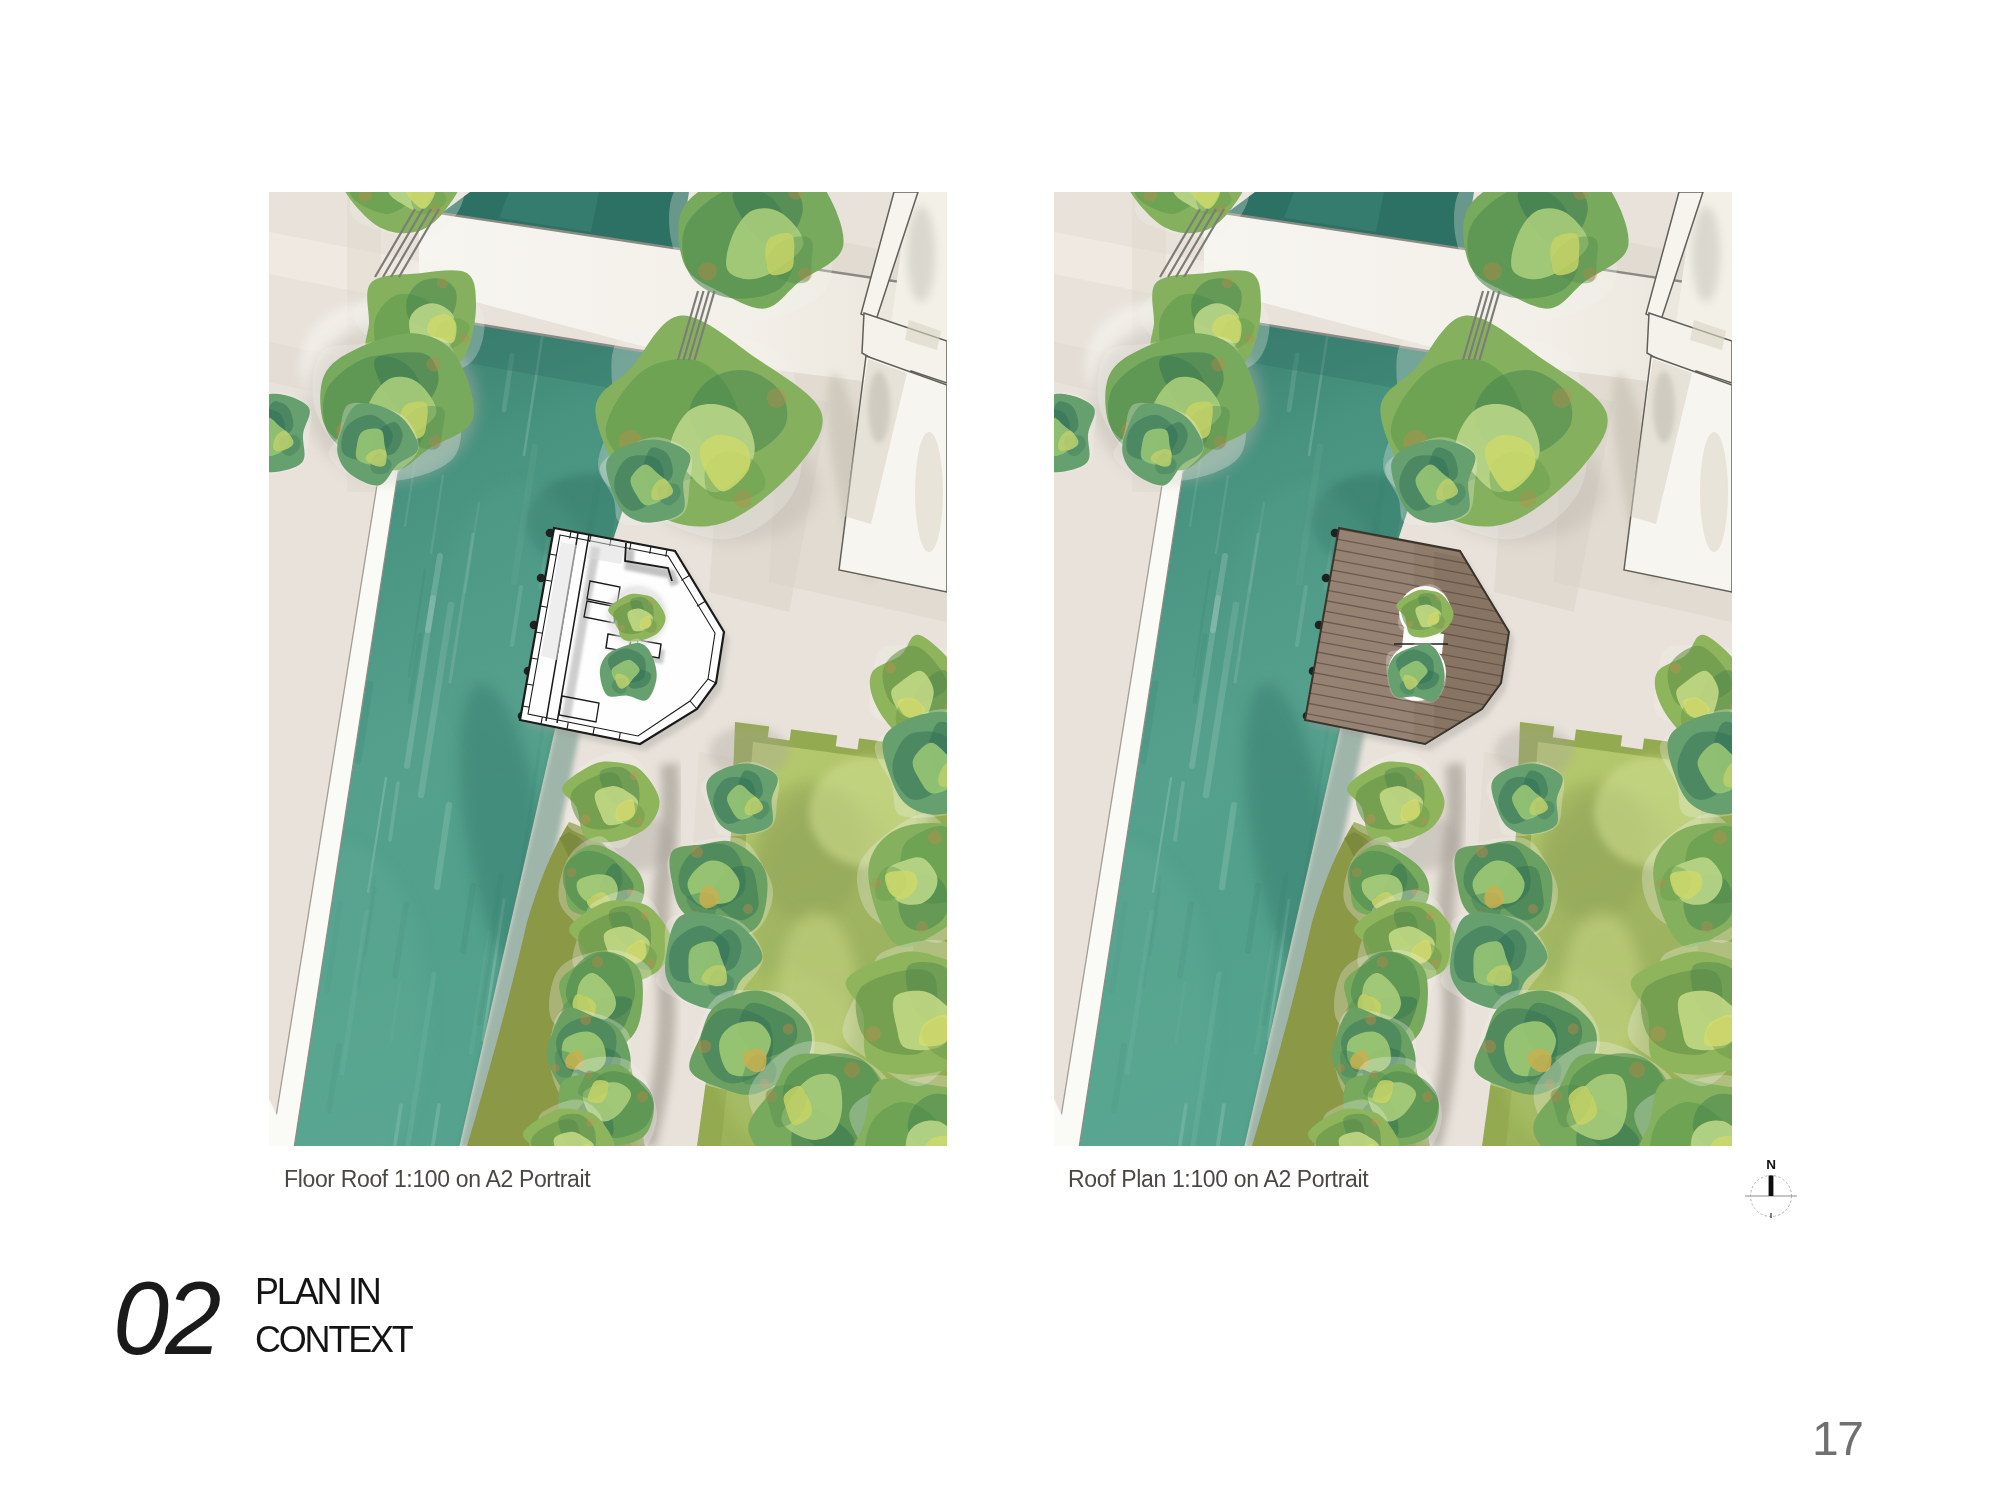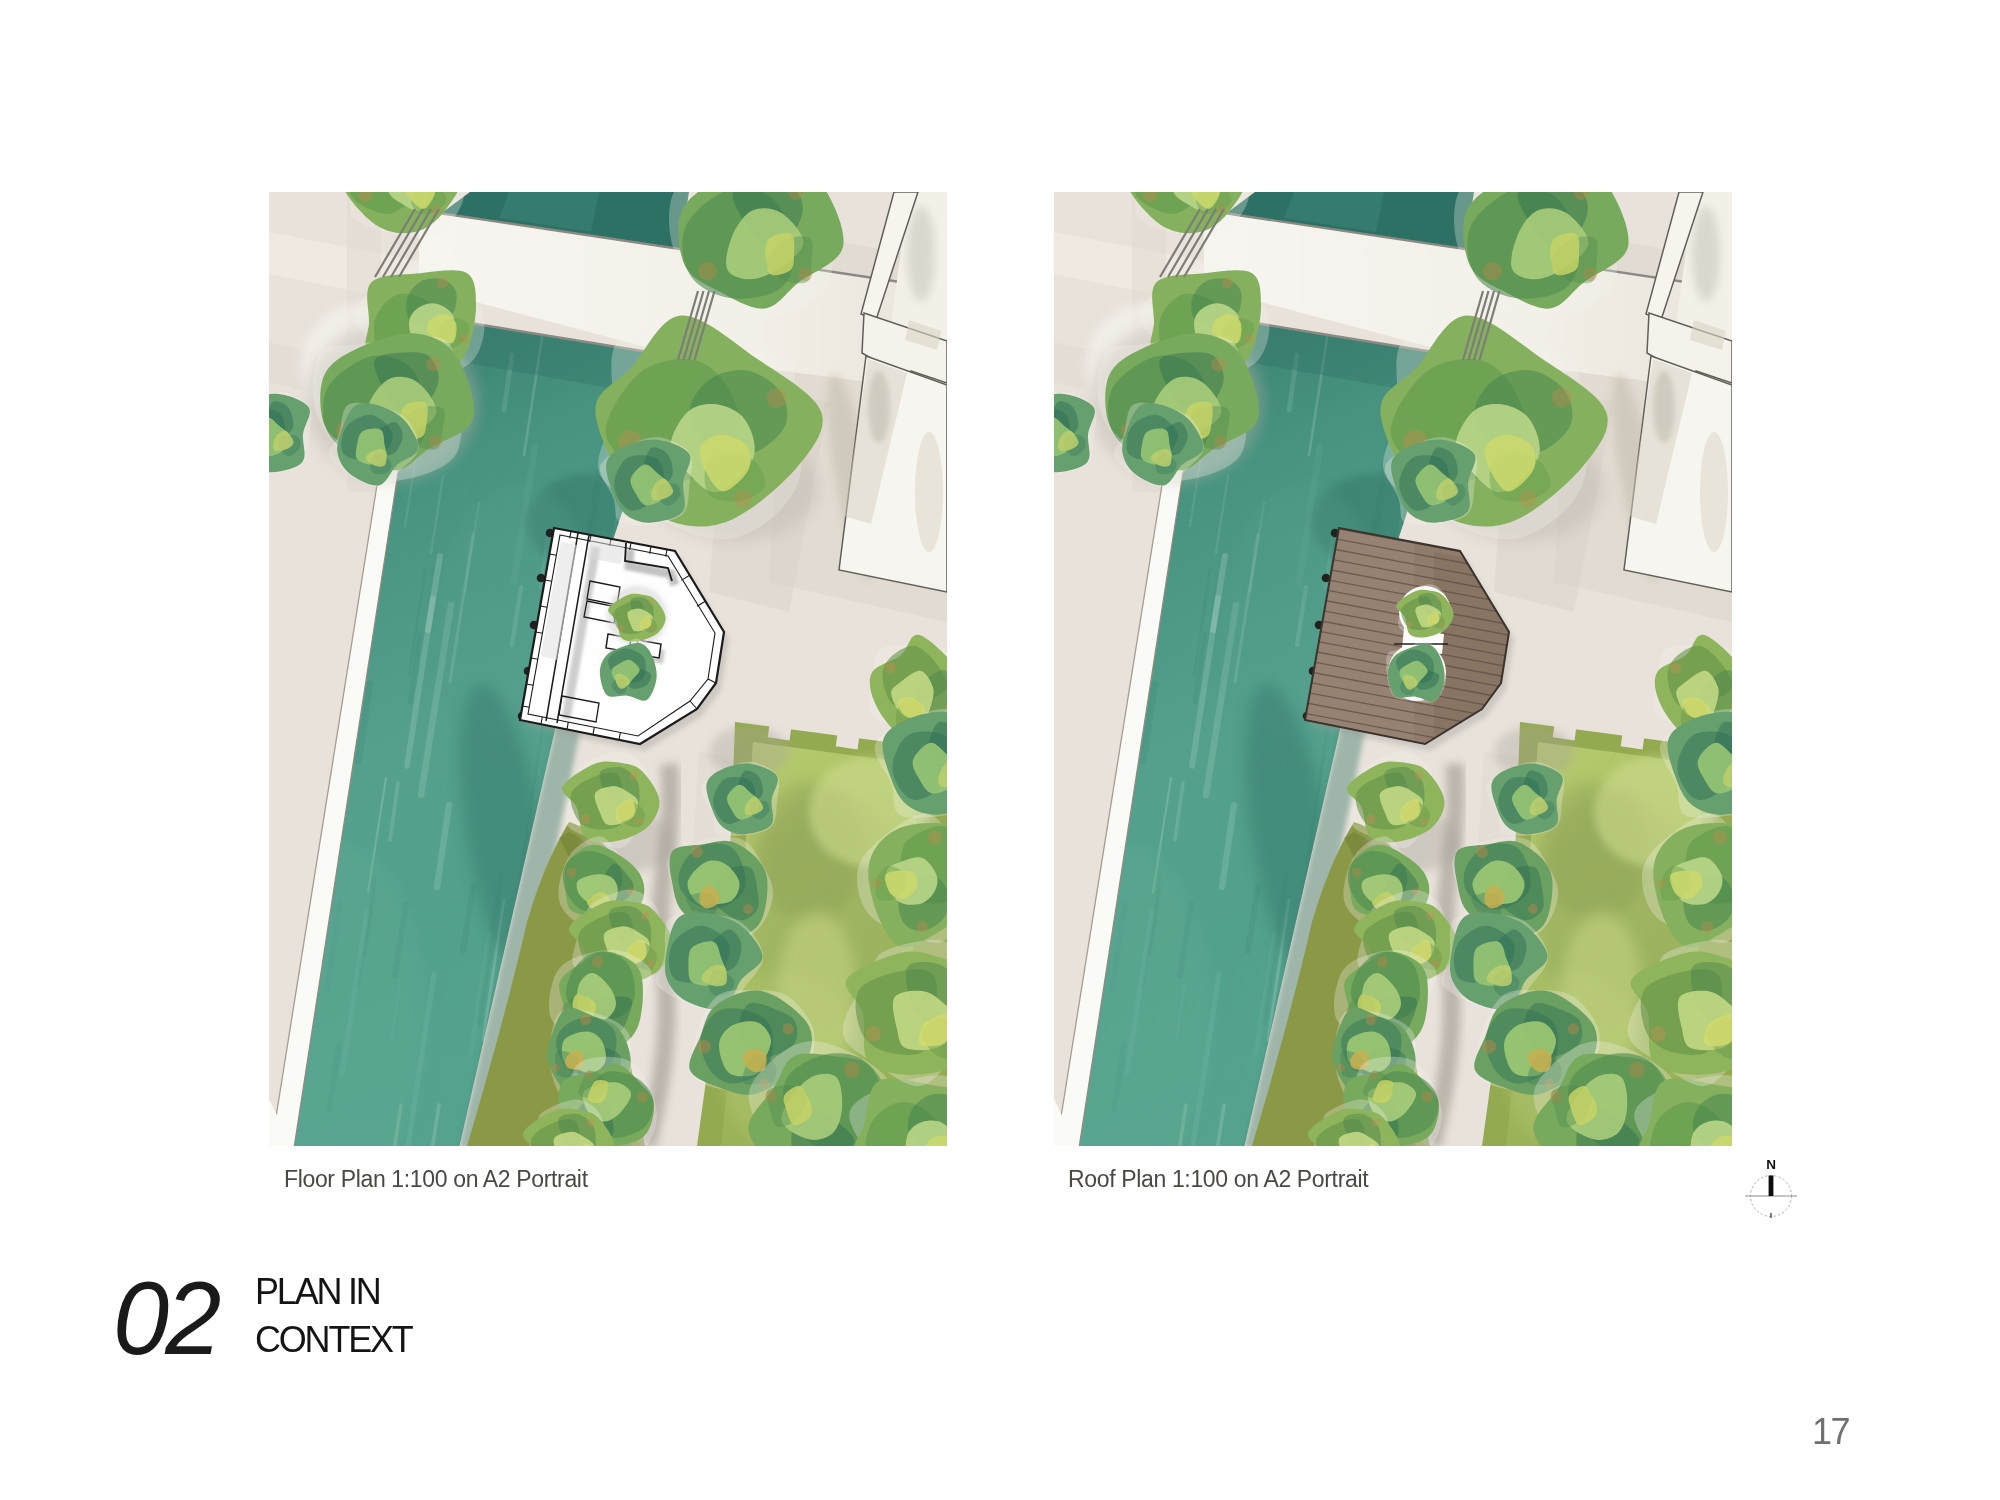--- a/index.html
+++ b/index.html
@@ -2,21 +2,21 @@
 <html><head><meta charset="utf-8">
 <style>
 html,body{margin:0;padding:0;width:2000px;height:1500px;background:#ffffff;overflow:hidden}
 body{font-family:"Liberation Sans",sans-serif;position:relative}
 .abs{position:absolute;white-space:nowrap}
 #num{left:113px;top:1259px;font-size:104px;font-style:italic;letter-spacing:-4px;color:#1a1a1a;transform:scaleX(.97);transform-origin:left top}
 #ttl{left:255px;top:1268px;font-size:36px;line-height:48px;letter-spacing:-2.2px;color:#141414}
 .cap{font-size:23px;color:#4b4844;letter-spacing:-0.35px}
 #cap1{left:284px;top:1166px}
 #cap2{left:1068px;top:1166px}
-#pg{left:1812px;top:1411px;font-size:36px;color:#707070;letter-spacing:-1.5px}
+#pg{left:1812px;top:1411px;font-size:48px;color:#707070;letter-spacing:-1.5px}
 </style></head>
 <body>
 <svg width="2000" height="1500" viewBox="0 0 2000 1500" style="position:absolute;left:0;top:0">
 <defs>
 <clipPath id="cpScene">
         <rect width="678" height="954"></rect>
       </clipPath>
 <clipPath id="cpRiver">
         <polygon points="152,123 404,164 295,498 190,956 25,956 132,261"></polygon>
       </clipPath>
@@ -363,14 +363,14 @@
 <g transform="translate(1771,1196)">
 <circle r="20.5" fill="none" stroke="#b5b2ad" stroke-width="1" stroke-dasharray="2.5 2"></circle>
 <line x1="-26" y1="0" x2="26" y2="0" stroke="#8f8c88" stroke-width="1"></line>
 <rect x="-2.4" y="-20.5" width="4.8" height="20.5" fill="#0d0d0d"></rect>
 <line x1="0" y1="17" x2="0" y2="22" stroke="#555" stroke-width="1.5"></line>
 <text x="0" y="-27" font-family="Liberation Sans, sans-serif" font-size="13.5" font-weight="bold" fill="#111" text-anchor="middle">N</text>
 </g>
 </svg>
 <div class="abs" id="num">02</div>
 <div class="abs" id="ttl">PLAN IN<br>CONTEXT</div>
-<div class="abs cap" id="cap1">Floor Plan 1:100 on A2 Portrait</div>
+<div class="abs cap" id="cap1">Floor Roof 1:100 on A2 Portrait</div>
 <div class="abs cap" id="cap2">Roof Plan 1:100 on A2 Portrait</div>
 <div class="abs" id="pg">17</div>
 </body></html>

